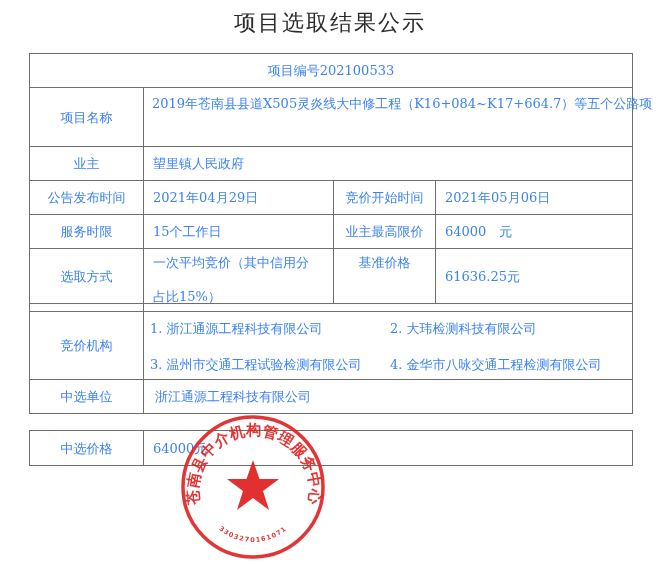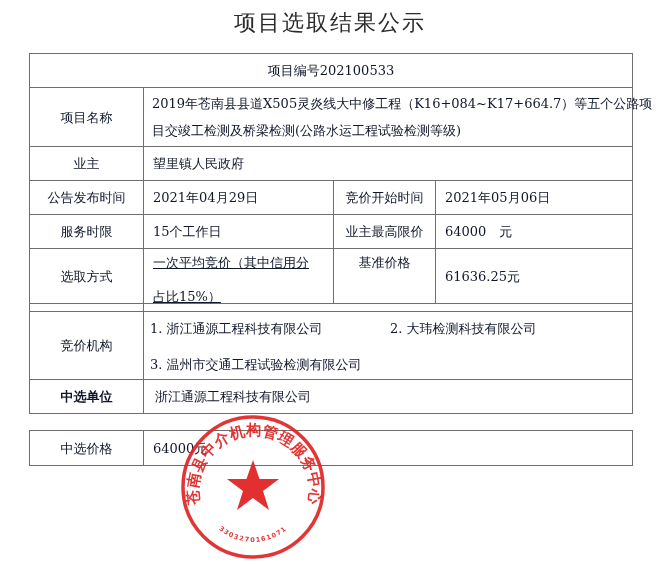--- a/index.html
+++ b/index.html
@@ -7,21 +7,21 @@
     width:660px; height:564px; background:#ffffff; position:relative; overflow:hidden;
     font-family: "DejaVu Serif", "Liberation Serif", serif; color:#333;
   }
   .title {
     position:absolute; top:8px; left:0; width:660px; text-align:center;
     font-family: Liberation Sans, sans-serif;
     font-size:22px; color:#2a2a2a; letter-spacing:2px; line-height:30px;
   }
   .cell {
     position:absolute; box-sizing:border-box; font-size:13px; line-height:17px;
-    display:flex; align-items:center; color:#0f172a;
+    display:flex; align-items:center; color:#3b82f6;
   }
   .center { justify-content:center; text-align:center; }
   .left { justify-content:flex-start; padding-left:9px; }
   .hline { position:absolute; height:1px; background:#6e6e6e; }
   .vline { position:absolute; width:1px; background:#6e6e6e; }
   .stamp { position:absolute; left:180px; top:414px; width:146px; height:146px; }
 </style>
 </head>
 <body>
 
@@ -44,52 +44,52 @@
   <div class="vline" style="left:143px;top:87px;height:327px;"></div>
   <div class="vline" style="left:333px;top:180px;height:124px;"></div>
   <div class="vline" style="left:435px;top:180px;height:124px;"></div>
 </div>
 
 <div class="cell center" style="left:30px;top:54px;width:602px;height:33px;">项目编号202100533</div>
 
 <div class="cell center" style="left:30px;top:88px;width:113px;height:58px;">项目名称</div>
 <div class="cell" style="left:144px;top:88px;width:488px;height:58px;display:block;padding-left:8px;">
   <div style="line-height:27px;padding-top:2px;white-space:nowrap;">2019年苍南县县道X505灵炎线大中修工程（K16+084~K17+664.7）等五个公路项</div>
-  <div style="line-height:27px;white-space:nowrap;">目交竣工检测及桥梁检测(公路水运工程试验检测等级)</div>
 </div>
 
 <div class="cell center" style="left:30px;top:147px;width:113px;height:33px;">业主</div>
 <div class="cell left" style="left:144px;top:147px;width:488px;height:33px;">望里镇人民政府</div>
 
 <div class="cell center" style="left:30px;top:181px;width:113px;height:33px;">公告发布时间</div>
 <div class="cell left" style="left:144px;top:181px;width:189px;height:33px;">2021年04月29日</div>
 <div class="cell center" style="left:334px;top:181px;width:101px;height:33px;">竞价开始时间</div>
 <div class="cell left" style="left:436px;top:181px;width:196px;height:33px;">2021年05月06日</div>
 
 <div class="cell center" style="left:30px;top:215px;width:113px;height:33px;">服务时限</div>
 <div class="cell left" style="left:144px;top:215px;width:189px;height:33px;">15个工作日</div>
 <div class="cell center" style="left:334px;top:215px;width:101px;height:33px;">业主最高限价</div>
 <div class="cell left" style="left:436px;top:215px;width:196px;height:33px;white-space:pre;">64000　元</div>
 
 <div class="cell center" style="left:30px;top:249px;width:113px;height:54px;">选取方式</div>
-<div class="cell" style="left:144px;top:249px;width:189px;height:54px;display:block;padding-left:9px;text-decoration:underline;">
+<div class="cell" style="left:144px;top:249px;width:189px;height:54px;display:block;padding-left:9px;">
   <div style="line-height:26px;padding-top:1px;white-space:nowrap;">一次平均竞价（其中信用分</div>
   <div style="line-height:26px;white-space:nowrap;margin-top:8px;">占比15%）</div>
 </div>
 <div class="cell center" style="left:334px;top:235px;width:101px;height:54px;">基准价格</div>
 <div class="cell left" style="left:436px;top:249px;width:196px;height:54px;">61636.25元</div>
 
 <div class="cell center" style="left:30px;top:312px;width:113px;height:67px;">竞价机构</div>
 <div class="cell" style="left:144px;top:312px;width:488px;height:67px;display:block;">
   <div style="position:absolute;left:6px;top:8px;white-space:nowrap;">1. 浙江通源工程科技有限公司</div>
   <div style="position:absolute;left:246px;top:8px;white-space:nowrap;">2. 大玮检测科技有限公司</div>
   <div style="position:absolute;left:6px;top:44px;white-space:nowrap;">3. 温州市交通工程试验检测有限公司</div>
+  <div style="position:absolute;left:246px;top:44px;white-space:nowrap;">4. 金华市八咏交通工程检测有限公司</div>
 </div>
 
-<div class="cell center" style="left:30px;top:380px;width:113px;height:33px;font-weight:bold;">中选单位</div>
+<div class="cell center" style="left:30px;top:380px;width:113px;height:33px;">中选单位</div>
 <div class="cell left" style="left:144px;top:380px;width:488px;height:33px;padding-left:11px;">浙江通源工程科技有限公司</div>
 
 <div>
   <div class="hline" style="left:29px;top:430px;width:604px;"></div>
   <div class="hline" style="left:29px;top:465px;width:604px;"></div>
   <div class="vline" style="left:29px;top:430px;height:36px;"></div>
   <div class="vline" style="left:143px;top:430px;height:36px;"></div>
   <div class="vline" style="left:632px;top:430px;height:36px;"></div>
 </div>
 <div class="cell center" style="left:30px;top:431px;width:113px;height:34px;">中选价格</div>

